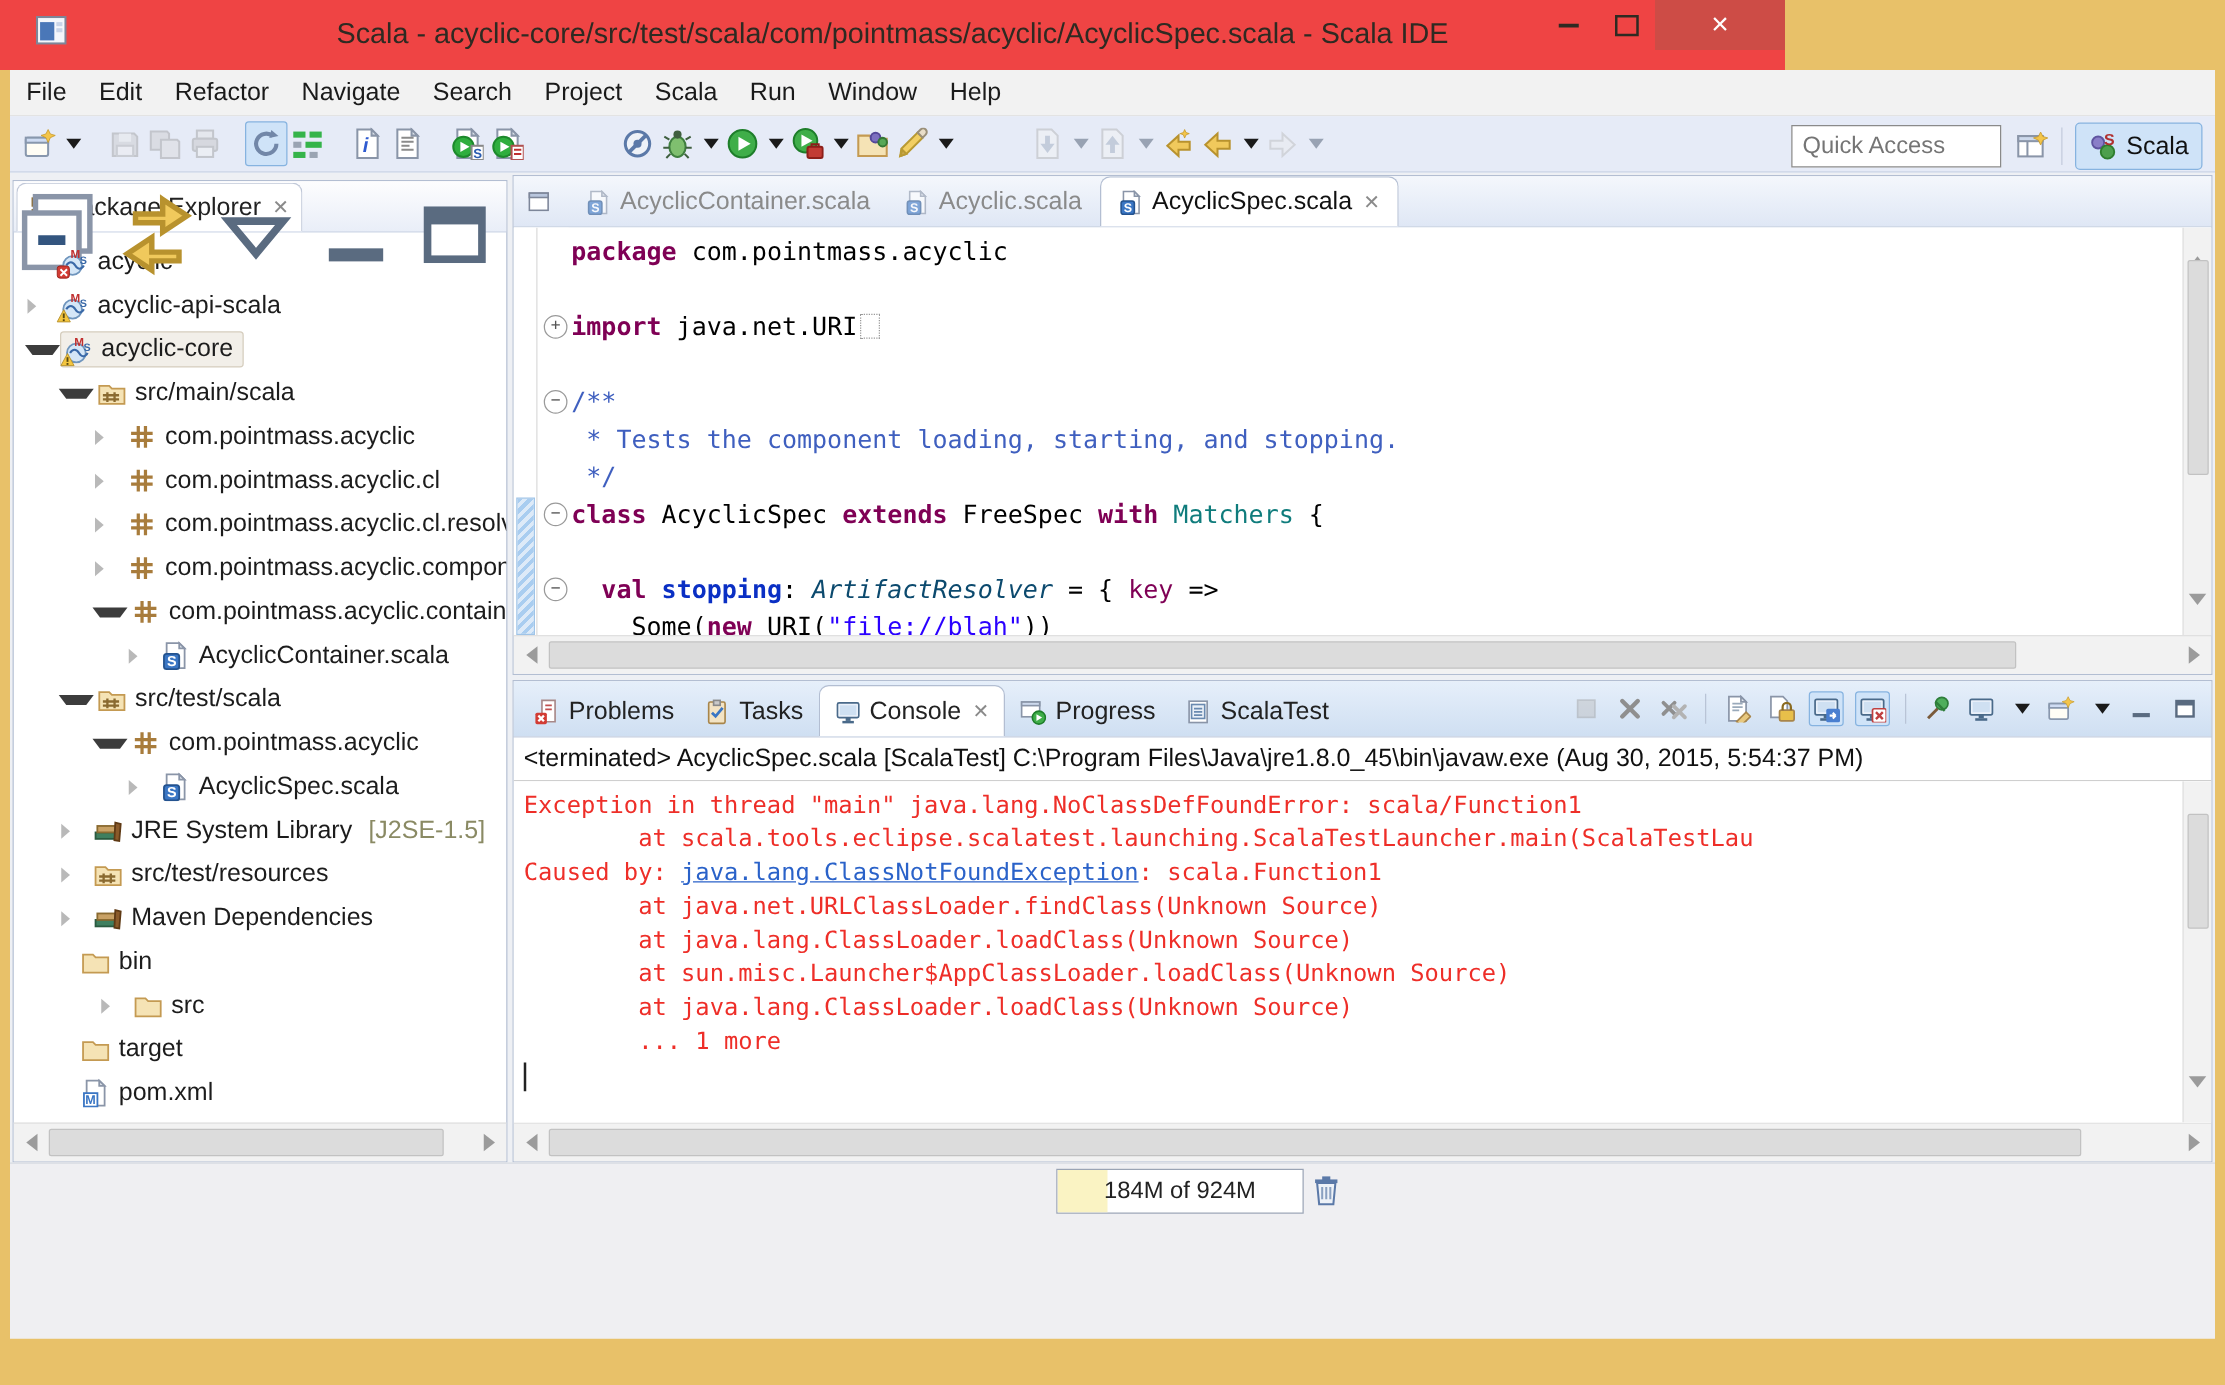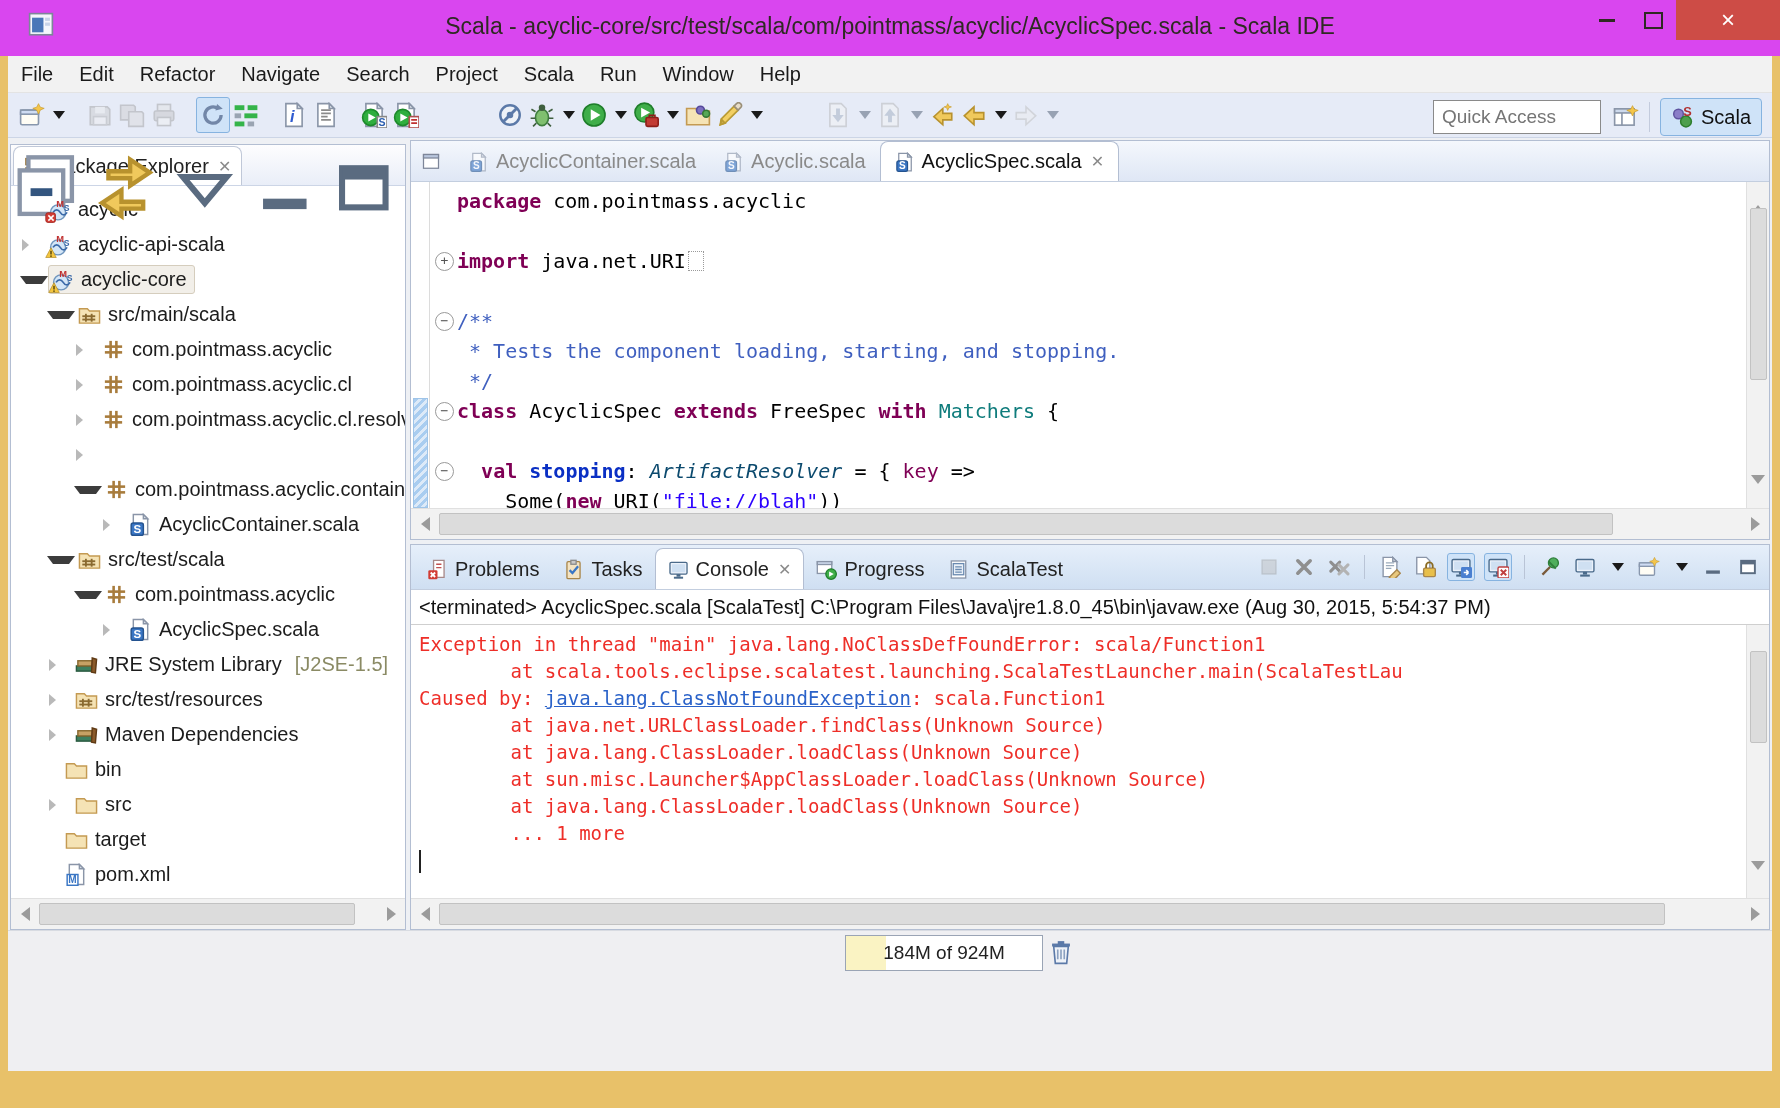--- a/index.html
+++ b/index.html
@@ -1,20 +1,20 @@
 <!DOCTYPE html>
 <html><head>
 <meta charset="utf-8">
 <style>
   html,body{margin:0;padding:0}
   body{width:1780px;height:1108px;position:relative;font-family:"Liberation Sans",sans-serif;background:#e8c169;overflow:hidden;-webkit-font-smoothing:antialiased}
   .window{position:absolute;inset:0}
 
   
-  .titlebar{position:absolute;left:0;top:0;width:1780px;height:56px;background:#d946ef}
+  .titlebar{position:absolute;left:0;top:0;width:1428px;height:56px;background:#ef4444}
   .title-icon{position:absolute;left:28px;top:12px;width:26px;height:26px}
   .title-text{position:absolute;left:0;right:0;top:13px;text-align:center;font-size:23px;color:#2e2a22}
   .win-controls{position:absolute;right:0;top:0;display:flex;height:40px}
   .wc{display:flex;align-items:center;justify-content:center;height:40px;cursor:default}
   .wc.min,.wc.max{width:46px}
   .wc.close{width:104px;background:#cd4c46;color:#fff;font-size:24px}
   .minline{display:block;width:16px;height:3px;background:#2e2a22}
   .maxbox{display:block;width:15px;height:13px;border:2px solid #2e2a22;background:transparent}
 
   
@@ -555,20 +555,33 @@
                     <line x1="2" y1="6" x2="14" y2="6"></line>
                     <line x1="2" y1="10" x2="14" y2="10"></line>
                   </g>
                 </svg>
               </span>
               <span>com.pointmass.acyclic.cl.resolv</span>
             </span>
           </div>
           <div class="trow" style="padding-left: 62px;">
             <span class="exp c"></span>
+            <span class="rowbox">
+              <span class="icn">
+                <svg viewBox="0 0 16 16" width="100%" height="100%" fill="none" stroke-width="1">
+                  <g stroke="#a87c3c" stroke-width="1.8">
+                    <line x1="6" y1="2" x2="6" y2="14"></line>
+                    <line x1="10" y1="2" x2="10" y2="14"></line>
+                    <line x1="2" y1="6" x2="14" y2="6"></line>
+                    <line x1="2" y1="10" x2="14" y2="10"></line>
+                  </g>
+                </svg>
+              </span>
+              <span>com.pointmass.acyclic.compon</span>
+            </span>
           </div>
           <div class="trow" style="padding-left: 62px;">
             <span class="exp e"></span>
             <span class="rowbox">
               <span class="icn">
                 <svg viewBox="0 0 16 16" width="100%" height="100%" fill="none" stroke-width="1">
                   <g stroke="#a87c3c" stroke-width="1.8">
                     <line x1="6" y1="2" x2="6" y2="14"></line>
                     <line x1="10" y1="2" x2="10" y2="14"></line>
                     <line x1="2" y1="6" x2="14" y2="6"></line>
@@ -688,21 +701,21 @@
             <span class="exp"></span>
             <span class="rowbox">
               <span class="icn">
                 <svg viewBox="0 0 16 16" width="100%" height="100%" fill="none" stroke-width="1">
                   <path d="M1 4h5.5L8 5.5h7V14H1z" fill="#f5e3b5" stroke="#c49a52"></path>
                 </svg>
               </span>
               <span>bin</span>
             </span>
           </div>
-          <div class="trow" style="padding-left: 35px;">
+          <div class="trow" style="padding-left: 35px; margin-left: 32px;">
             <span class="exp c"></span>
             <span class="rowbox">
               <span class="icn">
                 <svg viewBox="0 0 16 16" width="100%" height="100%" fill="none" stroke-width="1">
                   <path d="M1 4h5.5L8 5.5h7V14H1z" fill="#f5e3b5" stroke="#c49a52"></path>
                 </svg>
               </span>
               <span>src</span>
             </span>
           </div>

